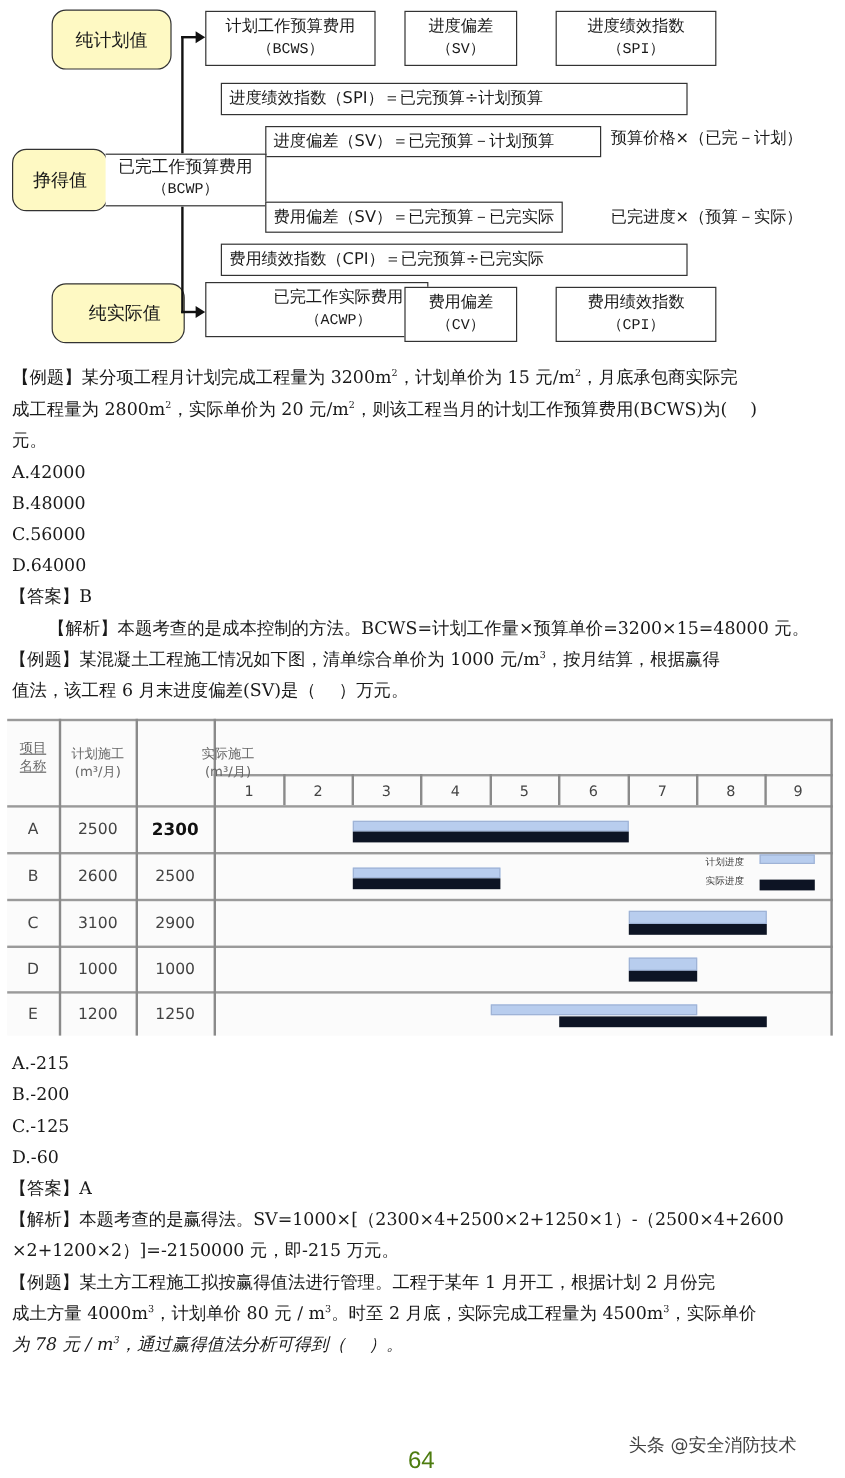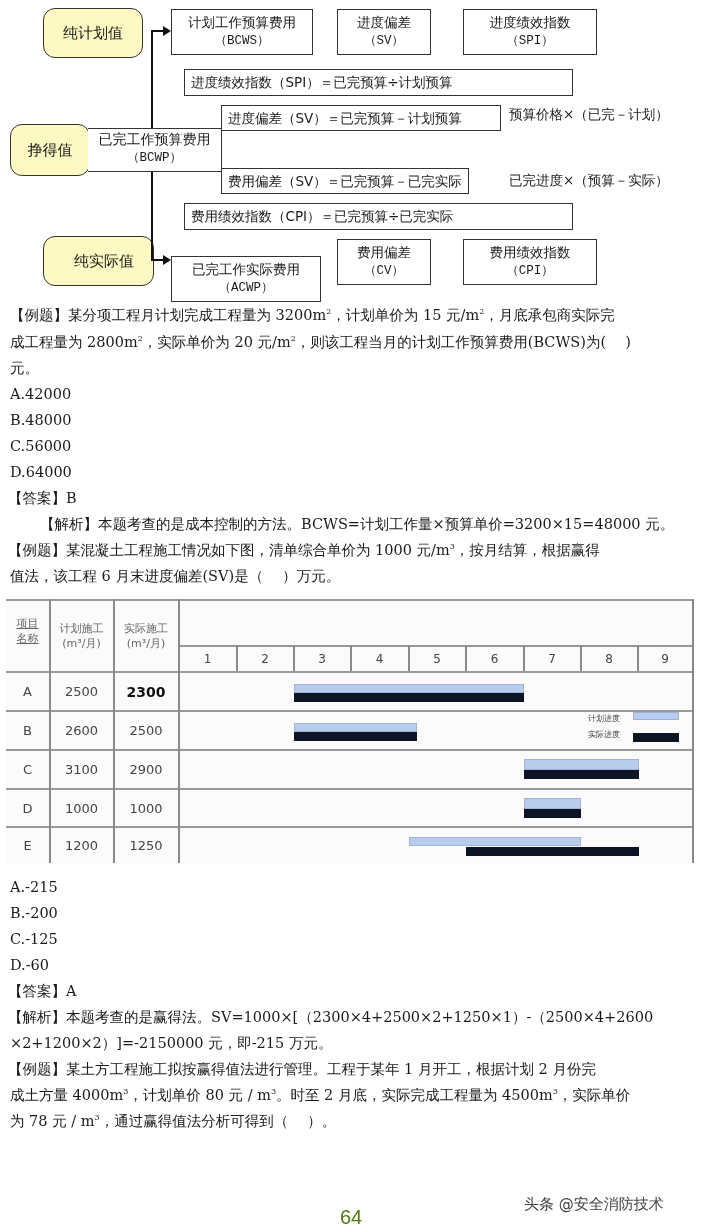--- a/index.html
+++ b/index.html
@@ -72,21 +72,21 @@
 
   <div class="sbox" style="left:88px;top:128px;width:133px;height:42px;border-left:none;">
     <div style="margin-top:1px;font-size:14px">已完工作预算费用</div>
     <div class="code">（BCWP）</div>
   </div>
 
   <div class="fbox" style="left:221px;top:168px;width:248px;height:26px;">费用偏差（SV）＝已完预算－已完实际</div>
   <div class="note" style="left:509px;top:172px;">已完进度×（预算－实际）</div>
   <div class="fbox" style="left:184px;top:203px;width:389px;height:27px;">费用绩效指数（CPI）＝已完预算÷已完实际</div>
 
-  <div class="sbox" style="left:171px;top:256px;width:148px;height:44px;">
+  <div class="sbox" style="left:171px;top:235px;width:148px;height:44px;padding-left:36px;">
     <div style="margin-top:3px">已完工作实际费用</div>
     <div class="code">（ACWP）</div>
   </div>
   <div class="sbox" style="left:337px;top:239px;width:92px;height:44px;">
     <div style="margin-top:3px">费用偏差</div>
     <div class="code">（CV）</div>
   </div>
   <div class="sbox" style="left:463px;top:239px;width:132px;height:44px;">
     <div style="margin-top:3px">费用绩效指数</div>
     <div class="code">（CPI）</div>
@@ -129,21 +129,21 @@
     <div class="vl" style="left:459px;top:46px;height:26px;"></div>
     <div class="vl" style="left:517px;top:46px;height:26px;"></div>
     <div class="vl" style="left:574px;top:46px;height:26px;"></div>
     <div class="vl" style="left:631px;top:46px;height:26px;"></div>
     <div class="vl" style="left:686px;top:0;height:264px;"></div>
 
     <div class="cell hdr" style="left:0;top:2px;width:43px;height:60px;white-space:pre-line;text-decoration:underline;">项目
 名称</div>
     <div class="cell hdr" style="left:44px;top:2px;width:63px;height:70px;white-space:pre-line;">计划施工
 (m³/月)</div>
-    <div class="cell hdr" style="left:108px;top:2px;width:64px;height:70px;white-space:pre-line;">实际施工
+    <div class="cell hdr" style="left:108px;top:2px;width:64px;height:70px;white-space:pre-line;padding-left:44px;">实际施工
 (m³/月)</div>
 
     <div class="cell" style="left:173px;top:47px;width:57px;height:25px;font-size:12px;">1</div>
     <div class="cell" style="left:231px;top:47px;width:56px;height:25px;font-size:12px;">2</div>
     <div class="cell" style="left:288px;top:47px;width:56px;height:25px;font-size:12px;">3</div>
     <div class="cell" style="left:345px;top:47px;width:57px;height:25px;font-size:12px;">4</div>
     <div class="cell" style="left:403px;top:47px;width:56px;height:25px;font-size:12px;">5</div>
     <div class="cell" style="left:460px;top:47px;width:57px;height:25px;font-size:12px;">6</div>
     <div class="cell" style="left:518px;top:47px;width:56px;height:25px;font-size:12px;">7</div>
     <div class="cell" style="left:575px;top:47px;width:56px;height:25px;font-size:12px;">8</div>
@@ -189,17 +189,17 @@
   <div class="p" style="top:926px;">C.-125</div>
   <div class="p" style="top:952px;">D.-60</div>
   <div class="p" style="top:978px;left:8px;">【答案】A</div>
   <div class="p" style="top:1004px;left:8px;">【解析】本题考查的是赢得法。SV=1000×[（2300×4+2500×2+1250×1）-（2500×4+2600</div>
   <div class="p" style="top:1030px;">×2+1200×2）]=-2150000 元，即-215 万元。</div>
 </div>
 
 <div>
   <div class="p" style="top:1056px;left:8px;">【例题】某土方工程施工拟按赢得值法进行管理。工程于某年 1 月开工，根据计划 2 月份完</div>
   <div class="p" style="top:1082px;"><span>成土方量 4000m</span><sup>3</sup><span>，计划单价 80 元 / m</span><sup>3</sup><span>。时至 2 月底，实际完成工程量为 4500m</span><sup>3</sup><span>，实际单价</span></div>
-  <div class="p" style="top:1108px;"><span>为 78 元 / m</span><sup>3</sup><span>，通过赢得值法分析可得到（　 ）。</span></div>
+  <div class="p" style="top:1108px;font-style:italic;"><span>为 78 元 / m</span><sup>3</sup><span>，通过赢得值法分析可得到（　 ）。</span></div>
 </div>
 
 <div class="watermark">头条 @安全消防技术</div>
 <div class="footer-num">64</div>
 
 </body></html>

